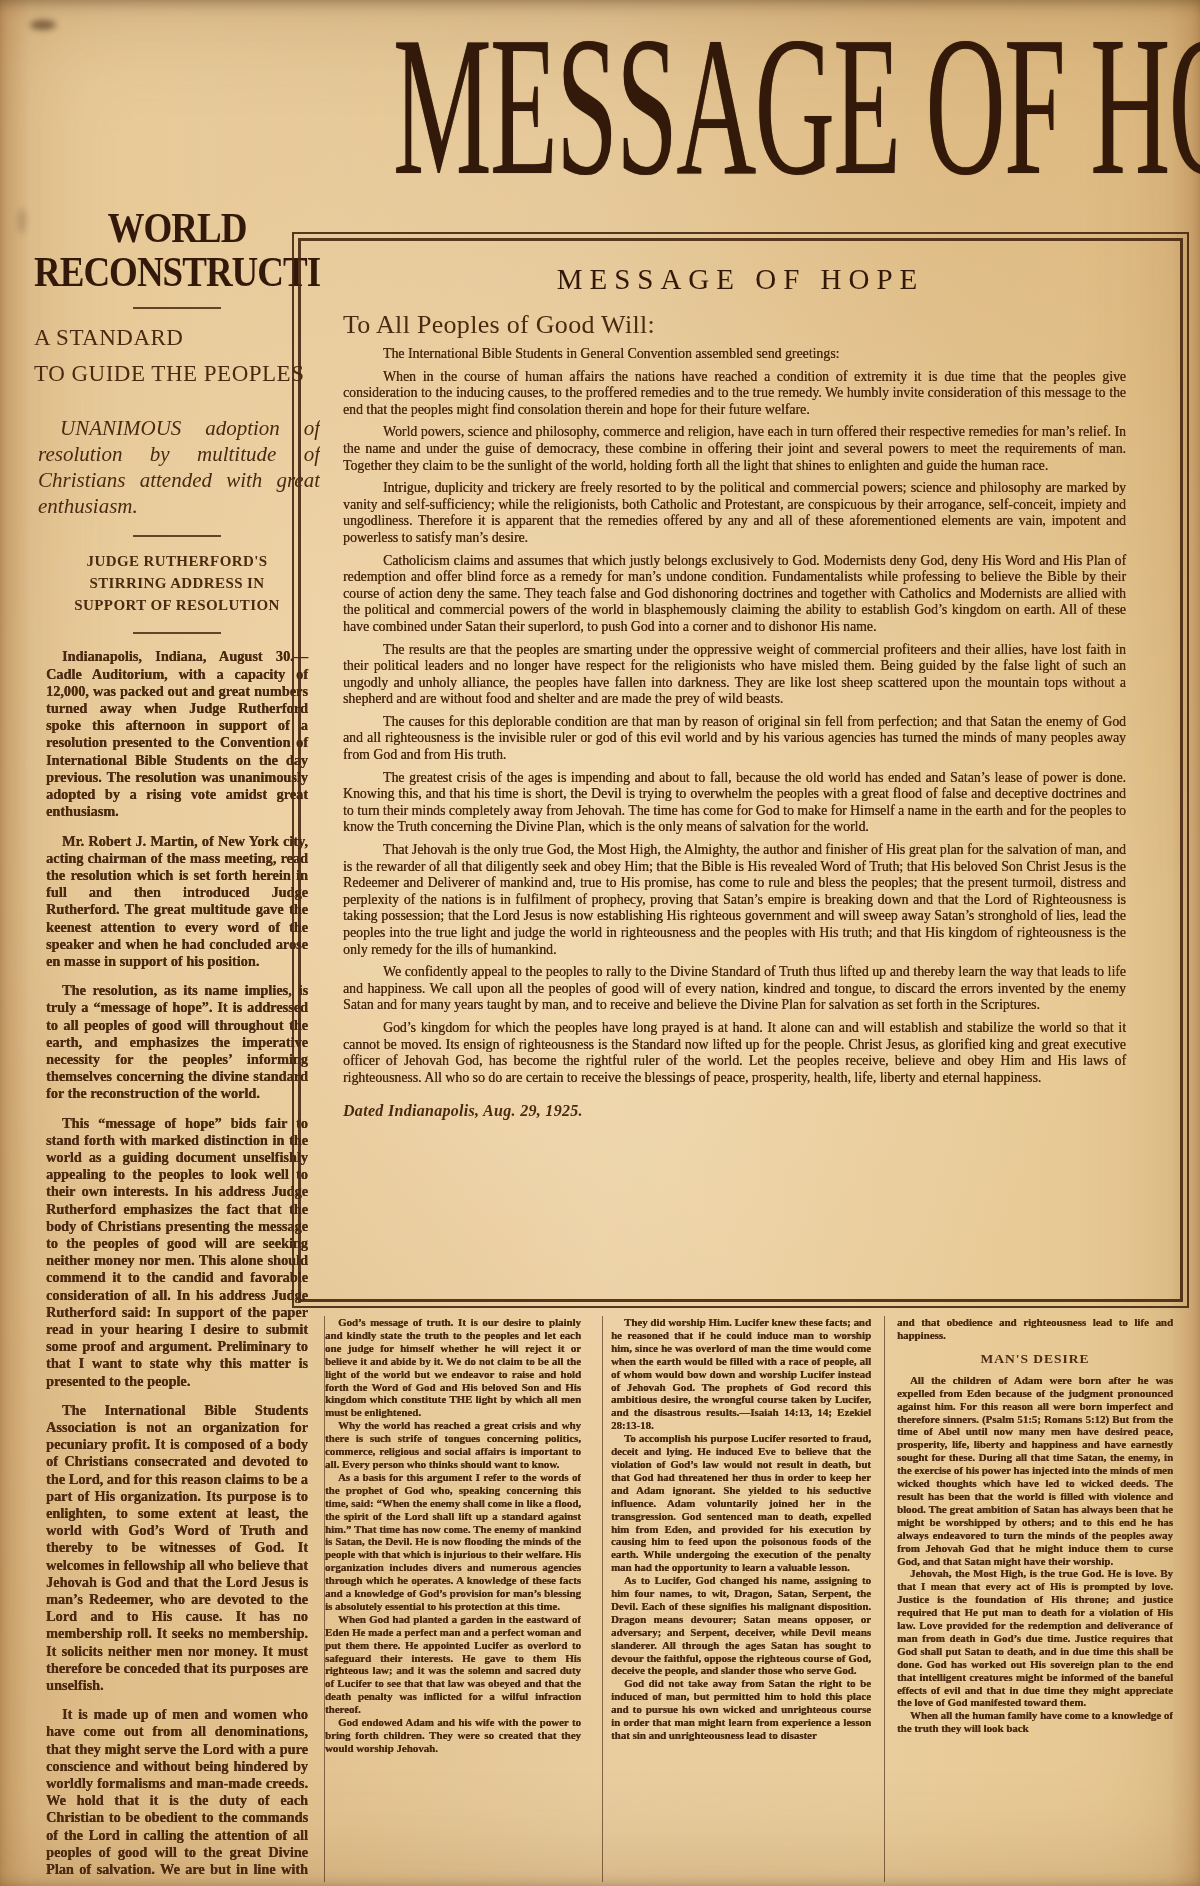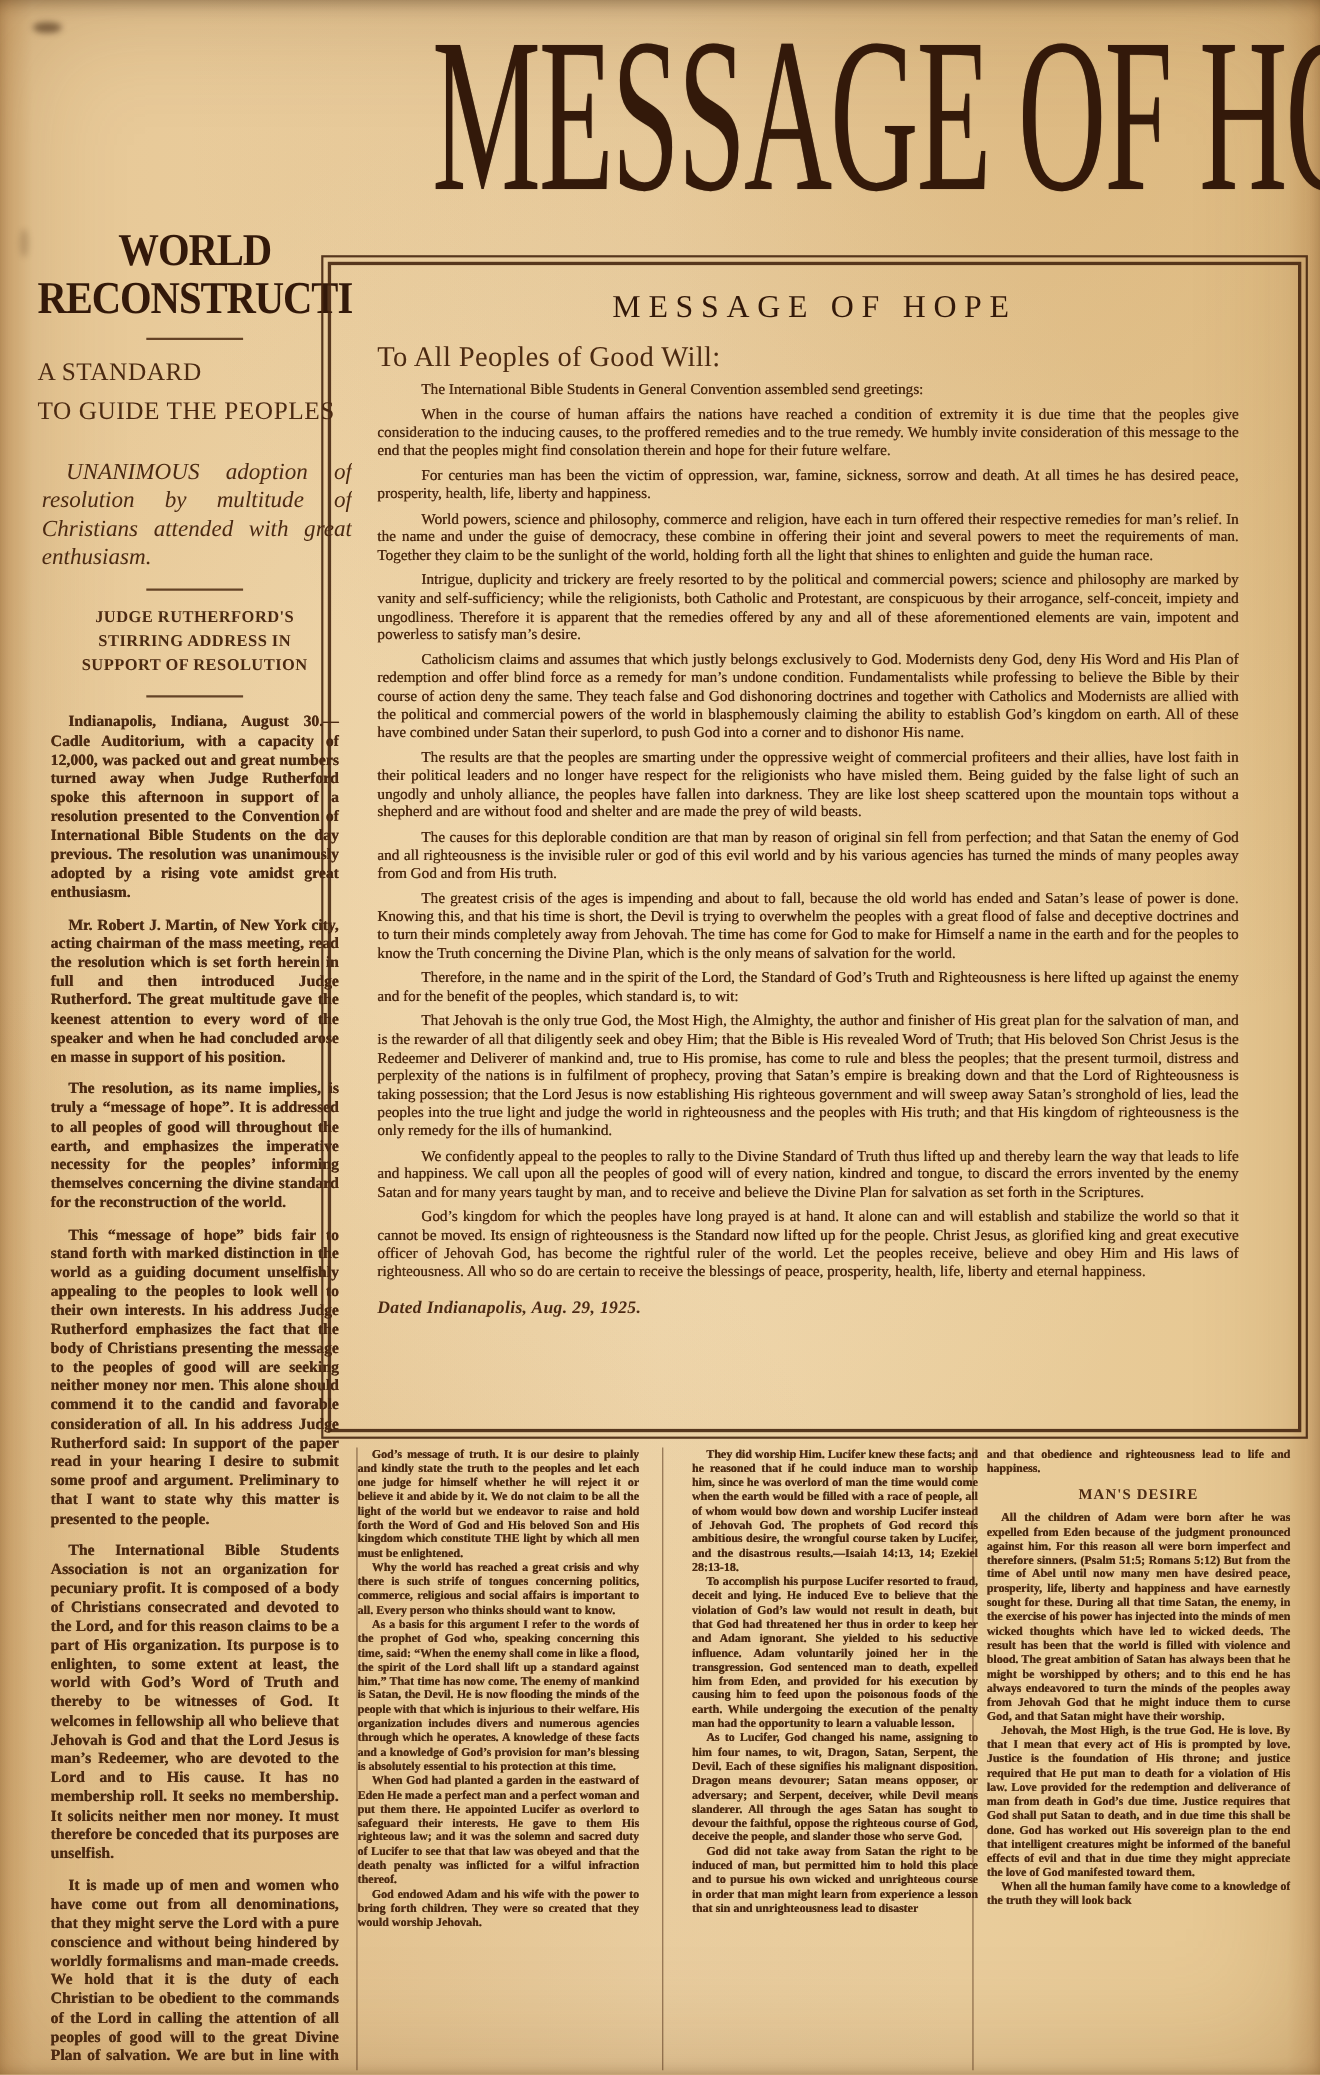--- a/index.html
+++ b/index.html
@@ -52,21 +52,21 @@
     text-shadow:.25px 0 0 currentColor;}
   .procl-date{margin:16px 0 0 0;font-size:16px;font-weight:700;font-style:italic;letter-spacing:.3px;}
 
   
   .bcol{position:absolute;top:1316px;height:566px;overflow:hidden;
     border-left:1px solid rgba(76,42,18,.65);}
   .bcol p{margin:0;font-size:10.9px;line-height:12.9px;font-weight:700;text-align:justify;text-indent:13px;
     text-shadow:.2px 0 0 currentColor;}
   .bcol p.noindent{text-indent:0;}
   .bcol1{left:324px;width:256px;}
-  .bcol2{left:602px;width:260px;padding-left:26px;}
+  .bcol2{left:602px;width:260px;padding-left:8px;}
   .bcol3{left:884px;width:276px;padding-left:12px;}
   .bcol-head{margin:9px 0 7px 0;text-align:center;font-size:13.5px;font-weight:700;letter-spacing:1px;}
 </style>
 </head>
 <body>
 
 <div class="page">
 
   <div class="smudge s1"></div>
   <div class="smudge s2"></div>
@@ -97,28 +97,26 @@
   </section>
 
   <section class="procl">
     <div class="procl-inner">
       <h1 class="procl-head">MESSAGE OF HOPE</h1>
       <div class="procl-salut">To All Peoples of Good Will:</div>
       <div class="procl-body">
 
       <p>The International Bible Students in General Convention assembled send greetings:</p>
           <p>When in the course of human affairs the nations have reached a condition of extremity it is due time that the peoples give consideration to the inducing causes, to the proffered remedies and to the true remedy. We humbly invite consideration of this message to the end that the peoples might find consolation therein and hope for their future welfare.</p>
-          <p>For centuries man has been the victim of oppression, war, famine, sickness, sorrow and death. At all times he has desired peace, prosperity, health, life, liberty and happiness.</p>
           <p>World powers, science and philosophy, commerce and religion, have each in turn offered their respective remedies for man’s relief. In the name and under the guise of democracy, these combine in offering their joint and several powers to meet the requirements of man. Together they claim to be the sunlight of the world, holding forth all the light that shines to enlighten and guide the human race.</p>
           <p>Intrigue, duplicity and trickery are freely resorted to by the political and commercial powers; science and philosophy are marked by vanity and self-sufficiency; while the religionists, both Catholic and Protestant, are conspicuous by their arrogance, self-conceit, impiety and ungodliness. Therefore it is apparent that the remedies offered by any and all of these aforementioned elements are vain, impotent and powerless to satisfy man’s desire.</p>
           <p>Catholicism claims and assumes that which justly belongs exclusively to God. Modernists deny God, deny His Word and His Plan of redemption and offer blind force as a remedy for man’s undone condition. Fundamentalists while professing to believe the Bible by their course of action deny the same. They teach false and God dishonoring doctrines and together with Catholics and Modernists are allied with the political and commercial powers of the world in blasphemously claiming the ability to establish God’s kingdom on earth. All of these have combined under Satan their superlord, to push God into a corner and to dishonor His name.</p>
           <p>The results are that the peoples are smarting under the oppressive weight of commercial profiteers and their allies, have lost faith in their political leaders and no longer have respect for the religionists who have misled them. Being guided by the false light of such an ungodly and unholy alliance, the peoples have fallen into darkness. They are like lost sheep scattered upon the mountain tops without a shepherd and are without food and shelter and are made the prey of wild beasts.</p>
           <p>The causes for this deplorable condition are that man by reason of original sin fell from perfection; and that Satan the enemy of God and all righteousness is the invisible ruler or god of this evil world and by his various agencies has turned the minds of many peoples away from God and from His truth.</p>
           <p>The greatest crisis of the ages is impending and about to fall, because the old world has ended and Satan’s lease of power is done. Knowing this, and that his time is short, the Devil is trying to overwhelm the peoples with a great flood of false and deceptive doctrines and to turn their minds completely away from Jehovah. The time has come for God to make for Himself a name in the earth and for the peoples to know the Truth concerning the Divine Plan, which is the only means of salvation for the world.</p>
-          <p>Therefore, in the name and in the spirit of the Lord, the Standard of God’s Truth and Righteousness is here lifted up against the enemy and for the benefit of the peoples, which standard is, to wit:</p>
           <p>That Jehovah is the only true God, the Most High, the Almighty, the author and finisher of His great plan for the salvation of man, and is the rewarder of all that diligently seek and obey Him; that the Bible is His revealed Word of Truth; that His beloved Son Christ Jesus is the Redeemer and Deliverer of mankind and, true to His promise, has come to rule and bless the peoples; that the present turmoil, distress and perplexity of the nations is in fulfilment of prophecy, proving that Satan’s empire is breaking down and that the Lord of Righteousness is taking possession; that the Lord Jesus is now establishing His righteous government and will sweep away Satan’s stronghold of lies, lead the peoples into the true light and judge the world in righteousness and the peoples with His truth; and that His kingdom of righteousness is the only remedy for the ills of humankind.</p>
           <p>We confidently appeal to the peoples to rally to the Divine Standard of Truth thus lifted up and thereby learn the way that leads to life and happiness. We call upon all the peoples of good will of every nation, kindred and tongue, to discard the errors invented by the enemy Satan and for many years taught by man, and to receive and believe the Divine Plan for salvation as set forth in the Scriptures.</p>
           <p>God’s kingdom for which the peoples have long prayed is at hand. It alone can and will establish and stabilize the world so that it cannot be moved. Its ensign of righteousness is the Standard now lifted up for the people. Christ Jesus, as glorified king and great executive officer of Jehovah God, has become the rightful ruler of the world. Let the peoples receive, believe and obey Him and His laws of righteousness. All who so do are certain to receive the blessings of peace, prosperity, health, life, liberty and eternal happiness.</p>
         </div>
       <p class="procl-date">Dated Indianapolis, Aug. 29, 1925.</p>
     </div>
   </section>
 
   <section class="bcol bcol1">
     <div>

